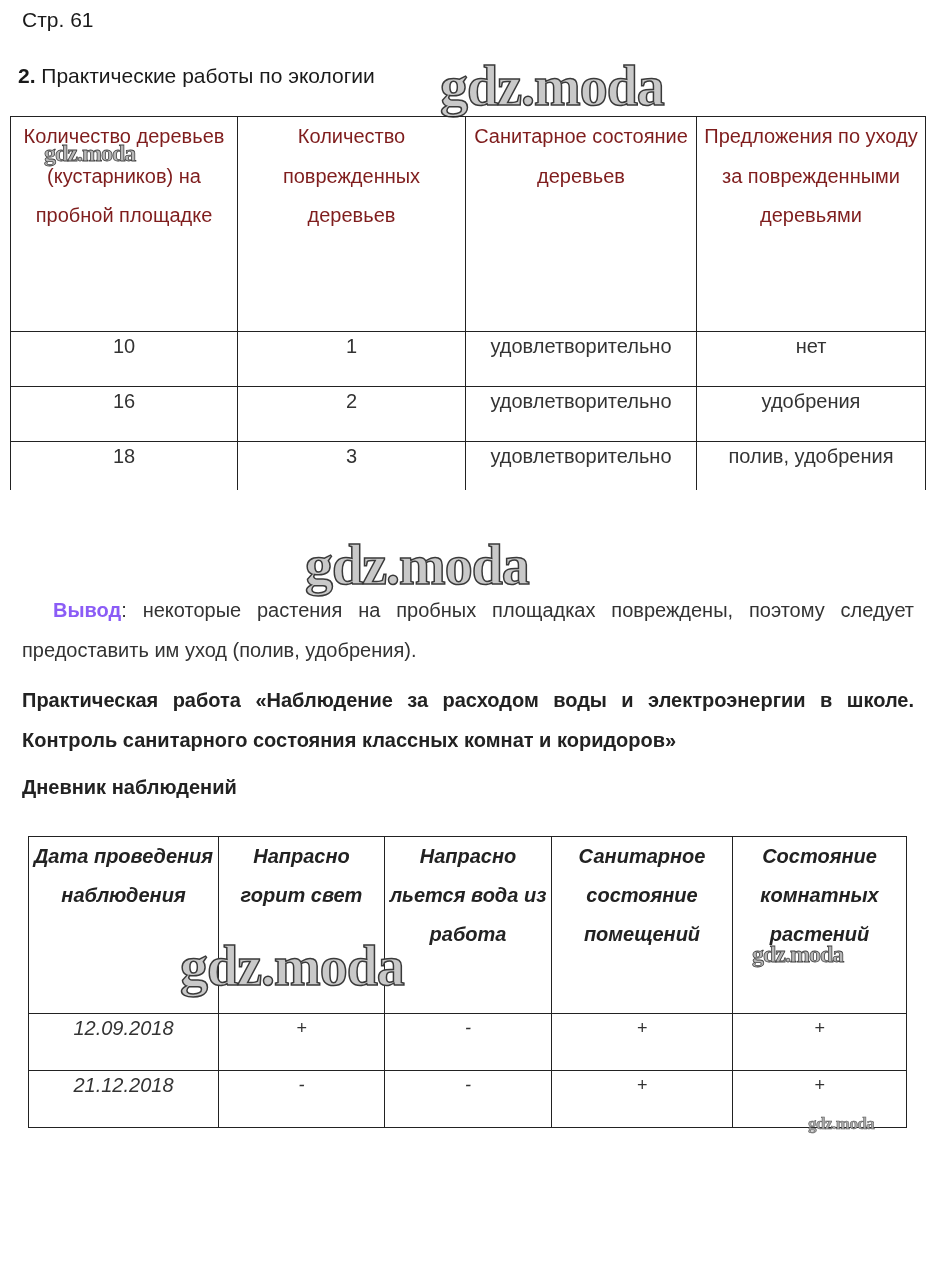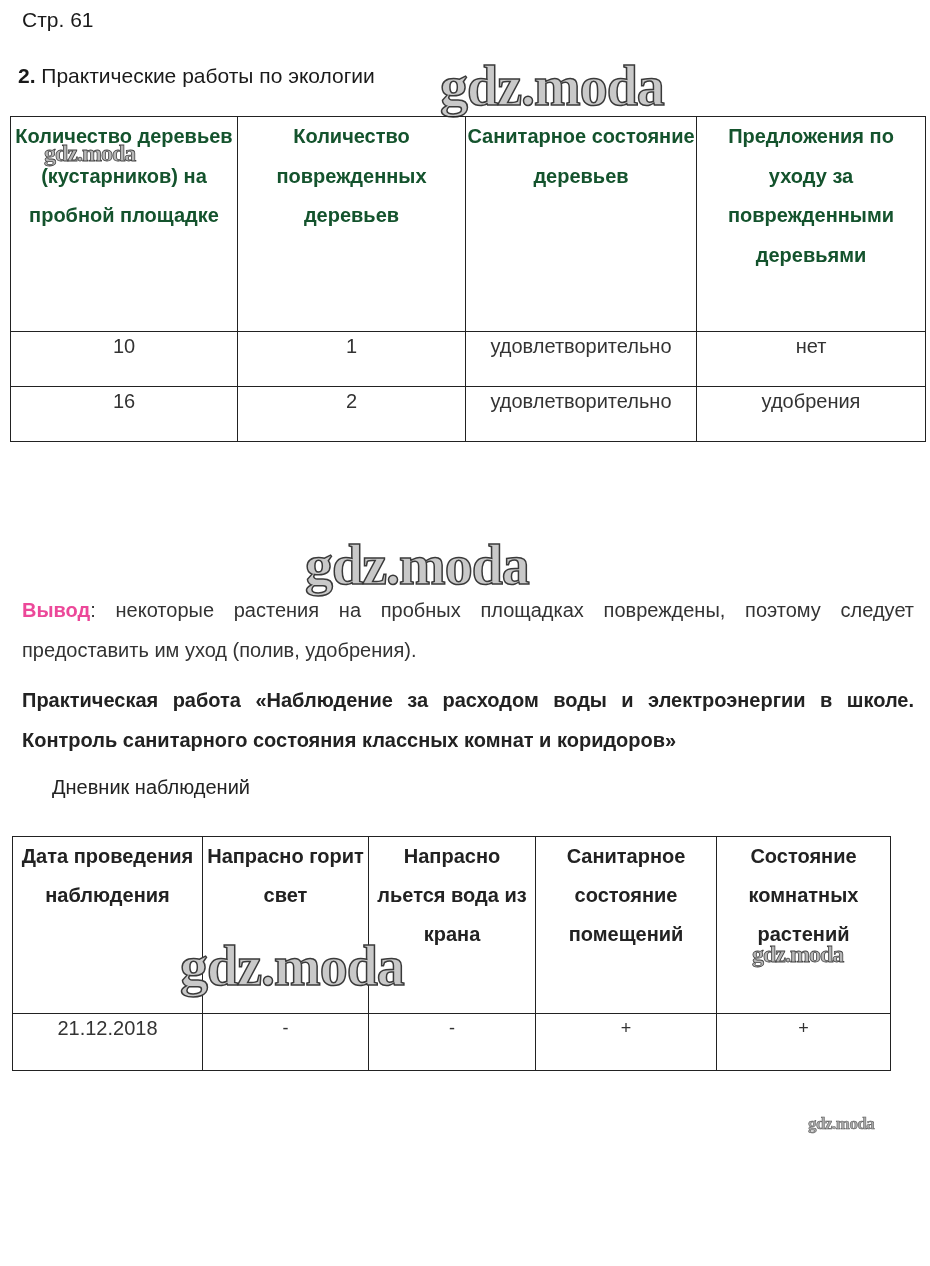--- a/index.html
+++ b/index.html
@@ -20,31 +20,31 @@
   }
   .wm-lg { font-size: 56px; }
   .wm-sm { font-size: 24px; -webkit-text-stroke: 0.8px #444; color: #b8b8b8; }
   .wm-xs { font-size: 17px; -webkit-text-stroke: 0.5px #555; color: #aaa; letter-spacing: -0.5px; }
 
   table { border-collapse: collapse; position: absolute; table-layout: fixed; }
   td, th { border: 1px solid #222; vertical-align: top; text-align: center; padding: 0; }
 
   
   #t1 { left: 10px; top: 116px; width: 915px; }
-  #t1 th { font-weight: bold; font-size: 20px; line-height: 39.5px; padding-top: 0px; height: 214px; color: #14532d; }
+  #t1 th { font-weight: normal; font-size: 20px; line-height: 39.5px; padding-top: 0px; height: 214px; color: #7f1d1d; }
   #t1 td { font-size: 20px; height: 54px; line-height: 28px; padding-top: 0; font-family: "Liberation Sans", sans-serif; color: #333; }
   #t1 tr.last td { border-bottom: none; height: 48px; }
 
   .conclusion { left: 22px; top: 590px; width: 892px; font-size: 20px; line-height: 40px; text-align: justify; color: #333; }
-  .conclusion b { color: #ec4899; }
+  .conclusion b { color: #8b5cf6; margin-left: 31px; }
   .practical { left: 22px; top: 680px; width: 892px; font-size: 20px; line-height: 40px; text-align: justify; font-weight: bold; color: #222; }
-  .diary { left: 22px; top: 776px; font-size: 20px; font-weight: normal; color: #222; margin-left: 30px; }
+  .diary { left: 22px; top: 776px; font-size: 20px; font-weight: bold; color: #222; }
 
   
-  #t2 { left: 12px; top: 836px; width: 878px; }
+  #t2 { left: 28px; top: 836px; width: 878px; font-style: italic; }
   #t2 th { font-weight: bold; font-size: 20px; line-height: 39px; height: 176px; color: #222; }
   #t2 td { font-size: 20px; height: 56px; line-height: 28px; color: #333; }
   #t2 td.mark { font-size: 18px; }
 </style>
 </head>
 <body>
 
 <div class="abs page-num">Стр. 61</div>
 
 <div class="abs section-title"><b>2.</b><span> Практические работы по экологии</span></div>
@@ -72,20 +72,26 @@
       <td>1</td>
       <td>удовлетворительно</td>
       <td>нет</td>
     </tr>
     <tr>
       <td>16</td>
       <td>2</td>
       <td>удовлетворительно</td>
       <td>удобрения</td>
     </tr>
+    <tr class="last">
+      <td>18</td>
+      <td>3</td>
+      <td>удовлетворительно</td>
+      <td>полив, удобрения</td>
+    </tr>
   </tbody>
 </table>
 
 <div class="wm wm-sm" style="left:44px; top:141px;">gdz.moda</div>
 
 <div class="wm wm-lg" style="left:305px; top:537px;">gdz.moda</div>
 
 <div class="abs conclusion"><b>Вывод</b><span>: некоторые растения на пробных площадках повреждены, поэтому следует предоставить им уход (полив, удобрения).</span></div>
 
 <div class="abs practical">Практическая работа «Наблюдение за расходом воды и электроэнергии в школе. Контроль санитарного состояния классных комнат и коридоров»</div>
@@ -97,26 +103,33 @@
       <col style="width:190px">
       <col style="width:166px">
       <col style="width:167px">
       <col style="width:181px">
       <col style="width:174px">
     </colgroup>
   <thead>
     <tr>
       <th>Дата проведения наблюдения</th>
       <th>Напрасно горит свет</th>
-      <th>Напрасно льется вода из крана</th>
+      <th>Напрасно льется вода из работа</th>
       <th>Санитарное состояние помещений</th>
       <th>Состояние комнатных растений</th>
     </tr>
   </thead>
   <tbody>
+    <tr>
+      <td>12.09.2018</td>
+      <td class="mark">+</td>
+      <td class="mark">-</td>
+      <td class="mark">+</td>
+      <td class="mark">+</td>
+    </tr>
     <tr>
       <td>21.12.2018</td>
       <td class="mark">-</td>
       <td class="mark">-</td>
       <td class="mark">+</td>
       <td class="mark">+</td>
     </tr>
   </tbody>
 </table>
 

